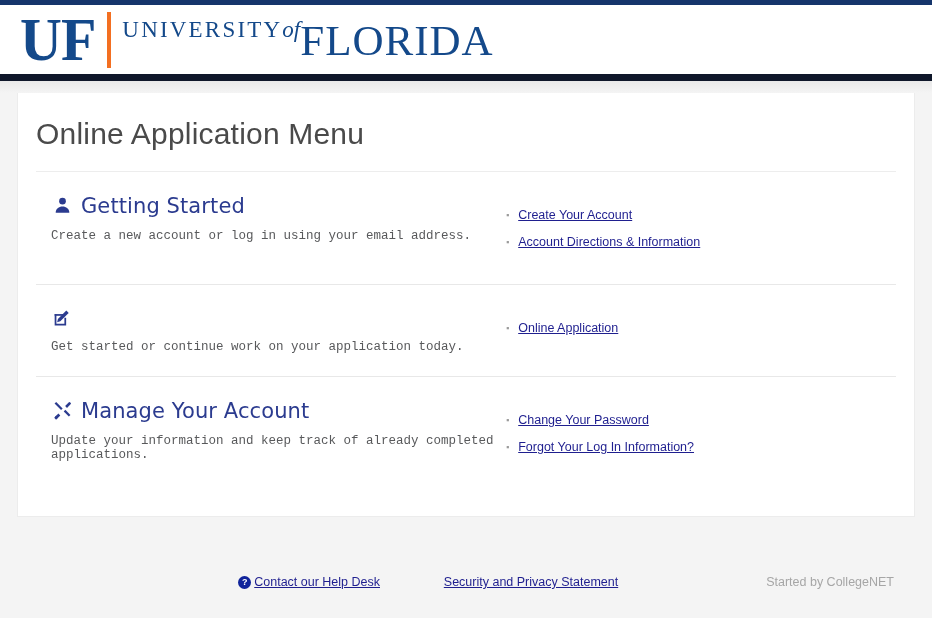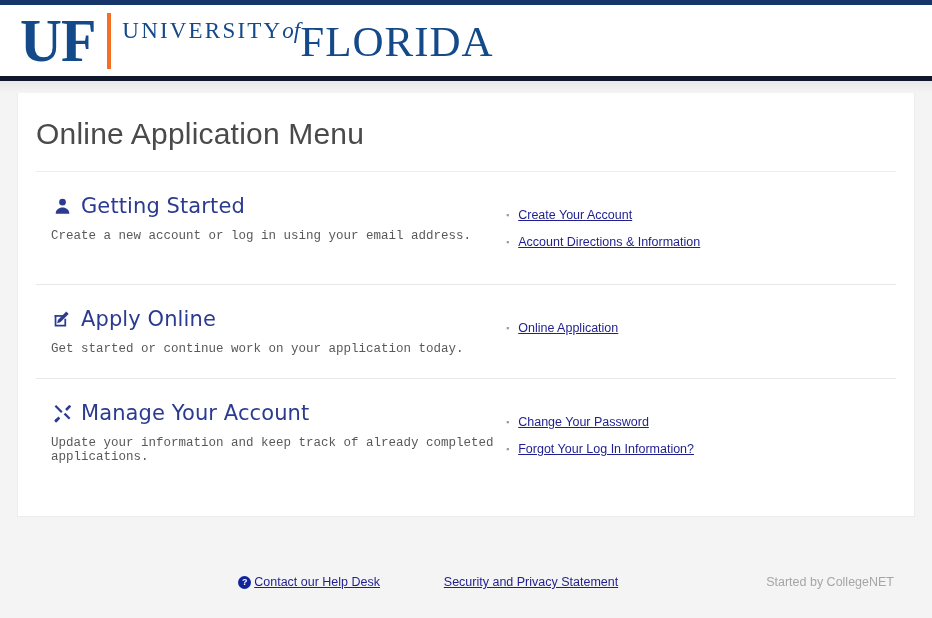--- a/index.html
+++ b/index.html
@@ -24,21 +24,21 @@
     width: 100%;
   }
 
   
   .uf-header {
     height: 76px;
     background: #ffffff;
     display: flex;
     align-items: center;
     padding-left: 20px;
-    border-bottom: 5px solid #0f172a;
+    border-bottom: 7px solid #0f172a;
   }
 
   .uf-logo {
     display: flex;
     align-items: center;
     height: 64px;
   }
 
   .uf-mark {
     font-family: "Liberation Serif", serif;
@@ -129,21 +129,20 @@
   }
 
   .sec-right {
     flex: 1;
     padding-top: 14px;
     padding-left: 0px;
   }
 
   .sec-heading {
     display: flex;
-    align-items: center;
     color: #2b3b8f;
     font-size: 21px;
     font-weight: 400;
     font-family: "DejaVu Sans", sans-serif;
     letter-spacing: 0.1px;
   }
 
   .sec-icon {
     display: inline-flex;
     align-items: center;
@@ -300,21 +299,20 @@
   <div class="section sec-gap-top sec-gap-bot">
     <div class="sec-left">
       <div class="sec-heading">
         <span class="sec-icon">
           <svg width="19" height="19" viewBox="0 0 24 24" fill="none" stroke="#2b3b8f" stroke-width="2.2">
             <path d="M3.2 7.5v12.3h12.3V12" stroke-linecap="square"></path>
             <path d="M3.2 7.5h8.4" stroke-linecap="square"></path>
             <path d="M9.2 15.6l10.6-10.6-3-3L6.2 12.6l-1 4 4-1z" fill="#2b3b8f" stroke="none"></path>
           </svg>
         </span>
-        <span>Apply Online</span>
       </div>
       <div class="sec-desc">Get started or continue work on your application today.</div>
     </div>
     <div class="sec-right">
       <ul class="link-list">
         <li>
           <span class="bullet">▪</span>
           <a href="#">Online Application</a>
         </li>
       </ul>

